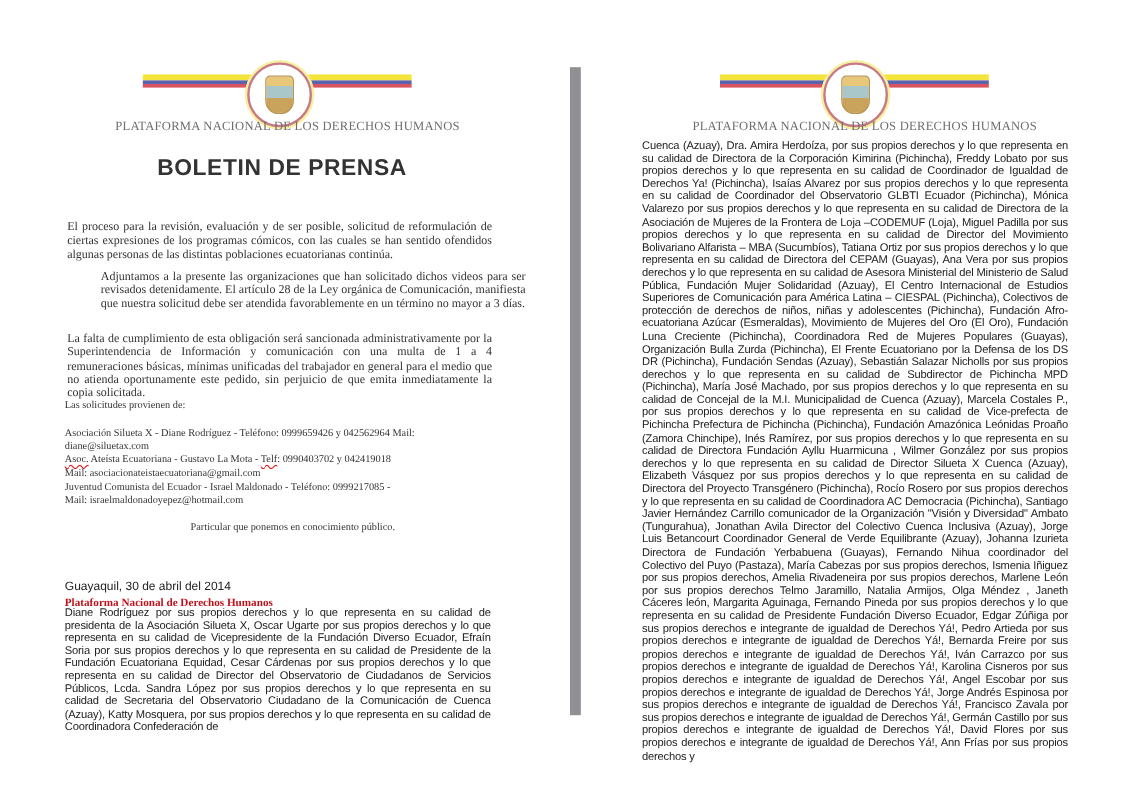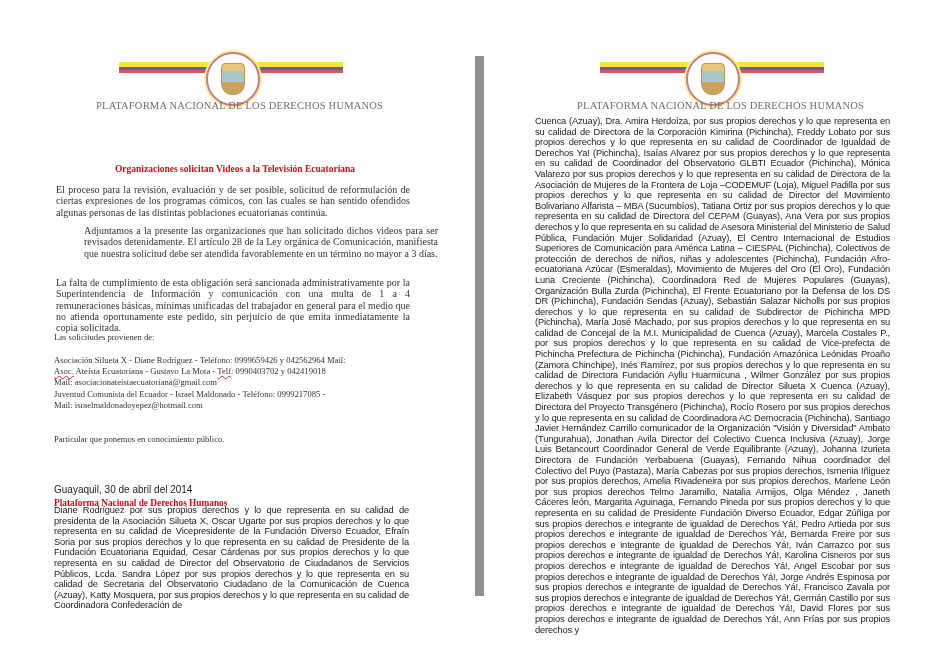--- a/index.html
+++ b/index.html
@@ -71,43 +71,44 @@
       <div class="y"></div>
         <div class="b"></div>
         <div class="r"></div>
     </div>
     <div class="seal" style="left:206px;top:2px;">
       <div class="shield"></div>
     </div>
   </div>
   <div class="org-header" style="left:96px;top:100px;">PLATAFORMA NACIONAL DE LOS DERECHOS HUMANOS</div>
 
-  <div class="subtitle">Organizaciones solicitan Videos a la Televisión Ecuatoriana</div>
+  <div class="title">BOLETIN DE PRENSA</div>
 
   <div class="serif-block" style="top:184px;">
     <p>El proceso para la revisión, evaluación y de ser posible, solicitud de reformulación de ciertas expresiones de los programas cómicos, con las cuales se han sentido ofendidos algunas personas de las distintas poblaciones ecuatorianas continúa.</p>
   </div>
   <div class="serif-block" style="top:225px;margin-left:28px;">
     <p>Adjuntamos a la presente las organizaciones que han solicitado dichos videos para ser revisados detenidamente. El artículo 28 de la Ley orgánica de Comunicación, manifiesta que nuestra solicitud debe ser atendida favorablemente en un término no mayor a 3 días.</p>
   </div>
   <div class="serif-block" style="top:277px;">
     <p>La falta de cumplimiento de esta obligación será sancionada administrativamente por la Superintendencia de Información y comunicación con una multa de 1 a 4 remuneraciones básicas, mínimas unificadas del trabajador en general para el medio que no atienda oportunamente este pedido, sin perjuicio de que emita inmediatamente la copia solicitada.</p>
   </div>
 
   <div class="contact" style="top:332px;">Las solicitudes provienen de:</div>
 
   <div class="contact" style="top:355px;">
     <div>Asociación Silueta X - Diane Rodríguez - Teléfono: 0999659426 y 042562964 Mail:</div>
+    <div>diane@siluetax.com</div>
     <div><span class="squig">Asoc.</span><span> Ateísta Ecuatoriana - Gustavo La Mota - </span><span class="squig">Telf</span><span>: 0990403702 y 042419018</span></div>
     <div>Mail: asociacionateistaecuatoriana@gmail.com</div>
     <div>Juventud Comunista del Ecuador - Israel Maldonado - Teléfono: 0999217085 -</div>
     <div>Mail: israelmaldonadoyepez@hotmail.com</div>
   </div>
 
-  <div class="contact" style="top:434px;">Particular que ponemos en conocimiento público.</div>
+  <div class="contact" style="top:434px;text-align:center;">Particular que ponemos en conocimiento público.</div>
   <div class="red-sign">Plataforma Nacional de Derechos Humanos</div>
   <div class="date">Guayaquil, 30 de abril del 2014</div>
 
   <div class="sans-block" style="left:54px;top:505px;width:355px;">
     <p>Diane Rodríguez por sus propios derechos y lo que representa en su calidad de presidenta de la Asociación Silueta X, Oscar Ugarte por sus propios derechos y lo que representa en su calidad de Vicepresidente de la Fundación Diverso Ecuador, Efraín Soria por sus propios derechos y lo que representa en su calidad de Presidente de la Fundación Ecuatoriana Equidad, Cesar Cárdenas por sus propios derechos y lo que representa en su calidad de Director del Observatorio de Ciudadanos de Servicios Públicos, Lcda. Sandra López por sus propios derechos y lo que representa en su calidad de Secretaria del Observatorio Ciudadano de la Comunicación de Cuenca (Azuay), Katty Mosquera, por sus propios derechos y lo que representa en su calidad de  Coordinadora Confederación de</p>
   </div>
 </div>
 
 <div class="divider"></div>
 

